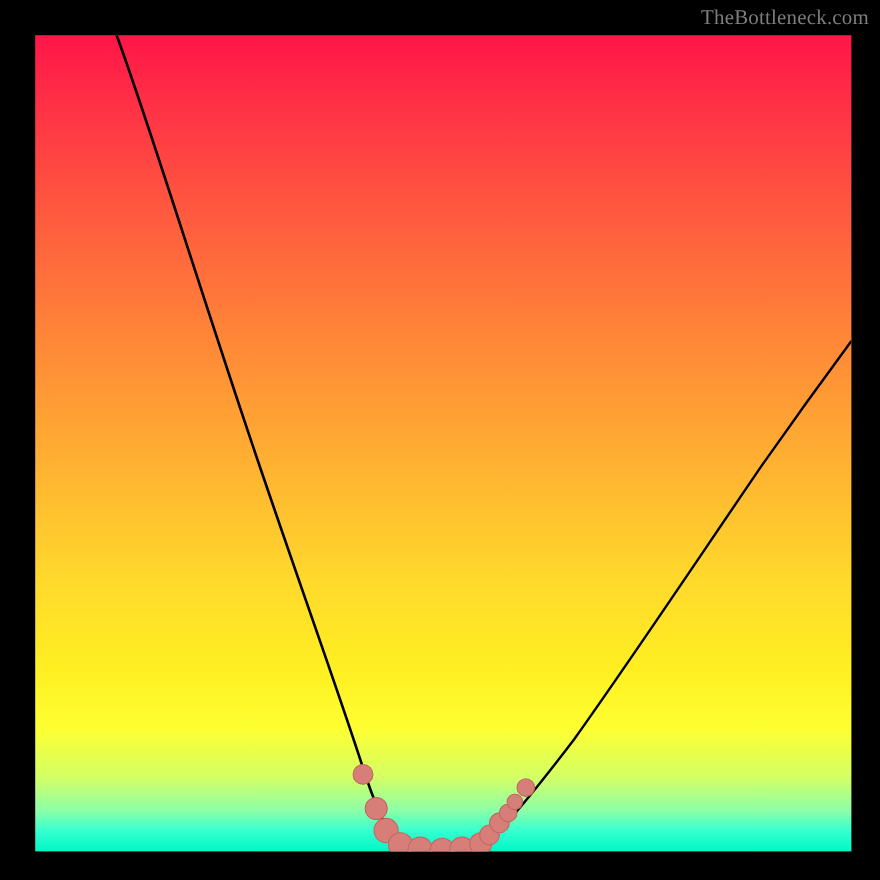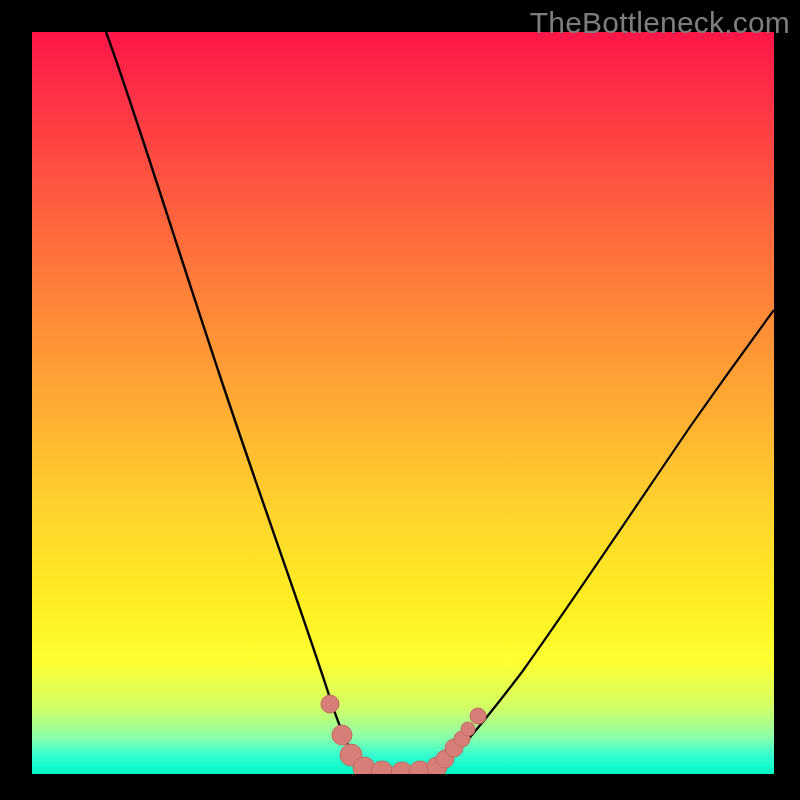--- a/index.html
+++ b/index.html
@@ -39,24 +39,25 @@
       #8cffa8 95%,
       #35ffd0 97.5%,
       #00f7c6 100%
     );
   }
   .watermark {
     position: absolute;
     top: 6px;
     right: 10px;
     color: #7d7d7d;
-    font-size: 30px;
+    font-size: 19px;
     font-weight: 500;
     letter-spacing: 0.2px;
     user-select: none;
+    font-family: Liberation Serif, serif;
   }
   svg.curves {
     position: absolute;
     left: 0;
     top: 0;
   }
 </style>
 </head>
 <body>
 

